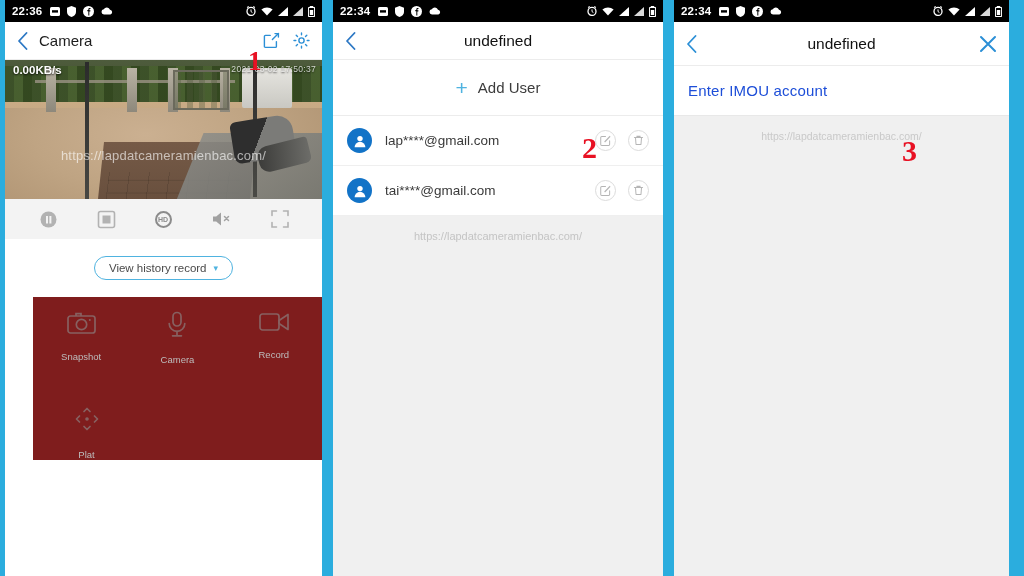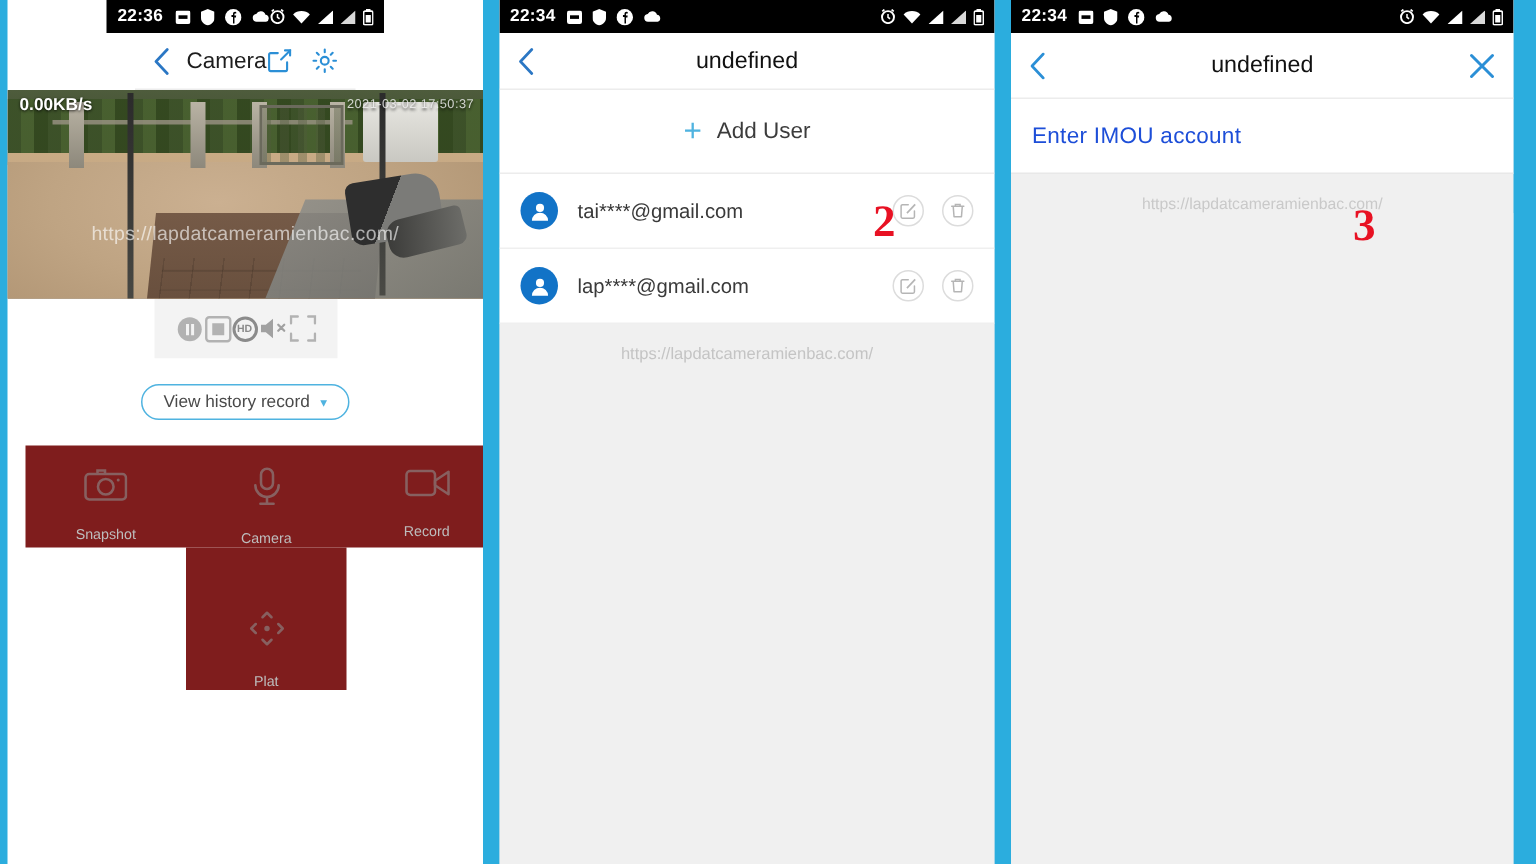--- a/index.html
+++ b/index.html
@@ -17,21 +17,21 @@
   }
 
   
   .panel {
     position: relative;
     height: 576px;
     background: #ffffff;
     overflow: hidden;
     flex: 0 0 auto;
   }
-  .panel-1 { width: 322px; border-left: 5px solid #2badde; border-right: 0; align-items: center; }
+  .panel-1 { width: 322px; border-left: 5px solid #2badde; border-right: 0; }
   .divider { flex: 0 0 11px; background: #2badde; height: 576px; }
   .panel-2 { width: 330px; background: #f0f0f0; }
   .panel-3 { width: 340px; background: #f0f0f0; border-right: 5px solid #2badde; }
 
   
   .statusbar {
     height: 22px;
     background: #000000;
     display: flex;
     align-items: center;
@@ -644,63 +644,63 @@
       <span class="step-num step-2">2</span>
     </div>
 
     <div class="user-row">
       <span class="avatar">
         <svg width="14" height="14" viewBox="0 0 14 14">
             <circle cx="7" cy="4.6" r="2.7" fill="#fff"></circle>
             <path d="M1.6 13.2a5.4 5.4 0 0 1 10.8 0z" fill="#fff"></path>
           </svg>
       </span>
+      <span class="user-email">lap****@gmail.com</span>
+      <span class="row-actions">
+        <span class="round-btn">
+          <svg width="11" height="11" viewBox="0 0 12 12">
+              <path d="M10.5 6.2v4.2a1 1 0 0 1-1 1H1.8a1 1 0 0 1-1-1V2.6a1 1 0 0 1 1-1H6" fill="none" stroke="#7a7a7a" stroke-width="1.1" stroke-linecap="round"></path>
+              <path d="M4.6 7.2 10.6.9l.9.9-6 6.3z" fill="#7a7a7a"></path>
+            </svg>
+        </span>
+        <span class="round-btn">
+          <svg width="11" height="11" viewBox="0 0 12 12">
+              <path d="M1.6 2.8h8.8" stroke="#7a7a7a" stroke-width="1.1" stroke-linecap="round"></path>
+              <path d="M4.3 2.8V1.5h3.4v1.3" fill="none" stroke="#7a7a7a" stroke-width="1.1"></path>
+              <path d="M2.7 2.8l.6 7.6h5.4l.6-7.6" fill="none" stroke="#7a7a7a" stroke-width="1.1" stroke-linejoin="round"></path>
+            </svg>
+        </span>
+      </span>
+    </div>
+
+    <div class="user-row">
+      <span class="avatar">
+        <svg width="14" height="14" viewBox="0 0 14 14">
+            <circle cx="7" cy="4.6" r="2.7" fill="#fff"></circle>
+            <path d="M1.6 13.2a5.4 5.4 0 0 1 10.8 0z" fill="#fff"></path>
+          </svg>
+      </span>
       <span class="user-email">tai****@gmail.com</span>
       <span class="row-actions">
         <span class="round-btn">
           <svg width="11" height="11" viewBox="0 0 12 12">
               <path d="M10.5 6.2v4.2a1 1 0 0 1-1 1H1.8a1 1 0 0 1-1-1V2.6a1 1 0 0 1 1-1H6" fill="none" stroke="#7a7a7a" stroke-width="1.1" stroke-linecap="round"></path>
               <path d="M4.6 7.2 10.6.9l.9.9-6 6.3z" fill="#7a7a7a"></path>
             </svg>
         </span>
         <span class="round-btn">
           <svg width="11" height="11" viewBox="0 0 12 12">
               <path d="M1.6 2.8h8.8" stroke="#7a7a7a" stroke-width="1.1" stroke-linecap="round"></path>
               <path d="M4.3 2.8V1.5h3.4v1.3" fill="none" stroke="#7a7a7a" stroke-width="1.1"></path>
               <path d="M2.7 2.8l.6 7.6h5.4l.6-7.6" fill="none" stroke="#7a7a7a" stroke-width="1.1" stroke-linejoin="round"></path>
             </svg>
         </span>
       </span>
     </div>
 
-    <div class="user-row">
-      <span class="avatar">
-        <svg width="14" height="14" viewBox="0 0 14 14">
-            <circle cx="7" cy="4.6" r="2.7" fill="#fff"></circle>
-            <path d="M1.6 13.2a5.4 5.4 0 0 1 10.8 0z" fill="#fff"></path>
-          </svg>
-      </span>
-      <span class="user-email">lap****@gmail.com</span>
-      <span class="row-actions">
-        <span class="round-btn">
-          <svg width="11" height="11" viewBox="0 0 12 12">
-              <path d="M10.5 6.2v4.2a1 1 0 0 1-1 1H1.8a1 1 0 0 1-1-1V2.6a1 1 0 0 1 1-1H6" fill="none" stroke="#7a7a7a" stroke-width="1.1" stroke-linecap="round"></path>
-              <path d="M4.6 7.2 10.6.9l.9.9-6 6.3z" fill="#7a7a7a"></path>
-            </svg>
-        </span>
-        <span class="round-btn">
-          <svg width="11" height="11" viewBox="0 0 12 12">
-              <path d="M1.6 2.8h8.8" stroke="#7a7a7a" stroke-width="1.1" stroke-linecap="round"></path>
-              <path d="M4.3 2.8V1.5h3.4v1.3" fill="none" stroke="#7a7a7a" stroke-width="1.1"></path>
-              <path d="M2.7 2.8l.6 7.6h5.4l.6-7.6" fill="none" stroke="#7a7a7a" stroke-width="1.1" stroke-linejoin="round"></path>
-            </svg>
-        </span>
-      </span>
-    </div>
-
     <div class="wm-line">https://lapdatcameramienbac.com/</div>
     <div class="panel2-fill"></div>
   </div>
 
   <div class="divider"></div>
 
   <div class="panel panel-3 panel-col">
 
     <div class="statusbar">
       <div class="sb-time">22:34</div>

